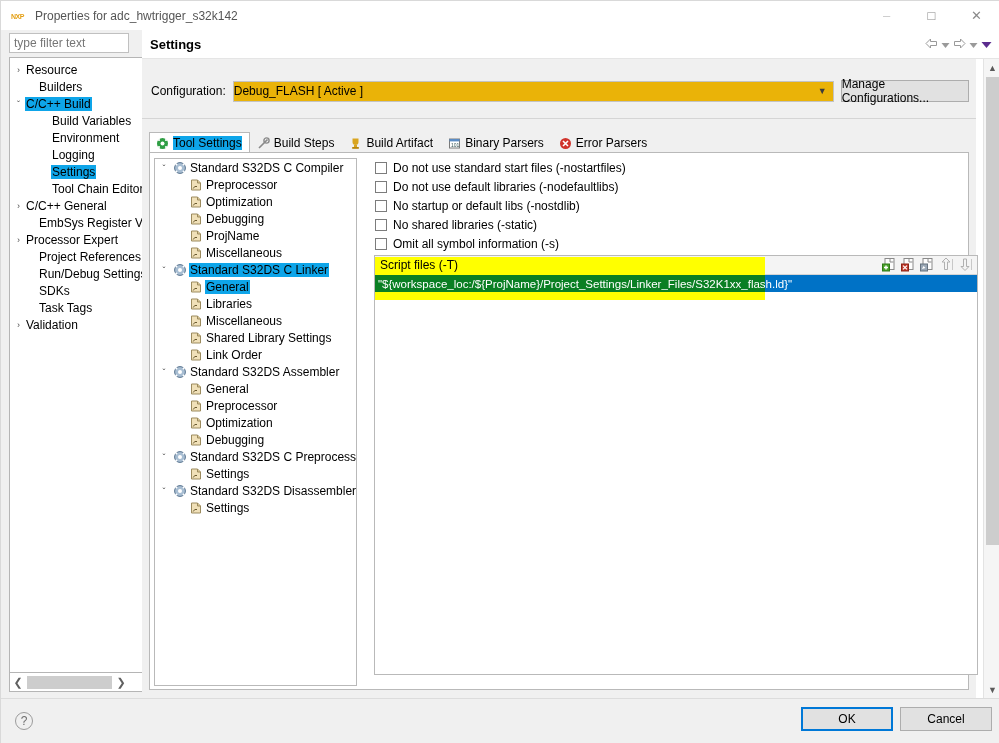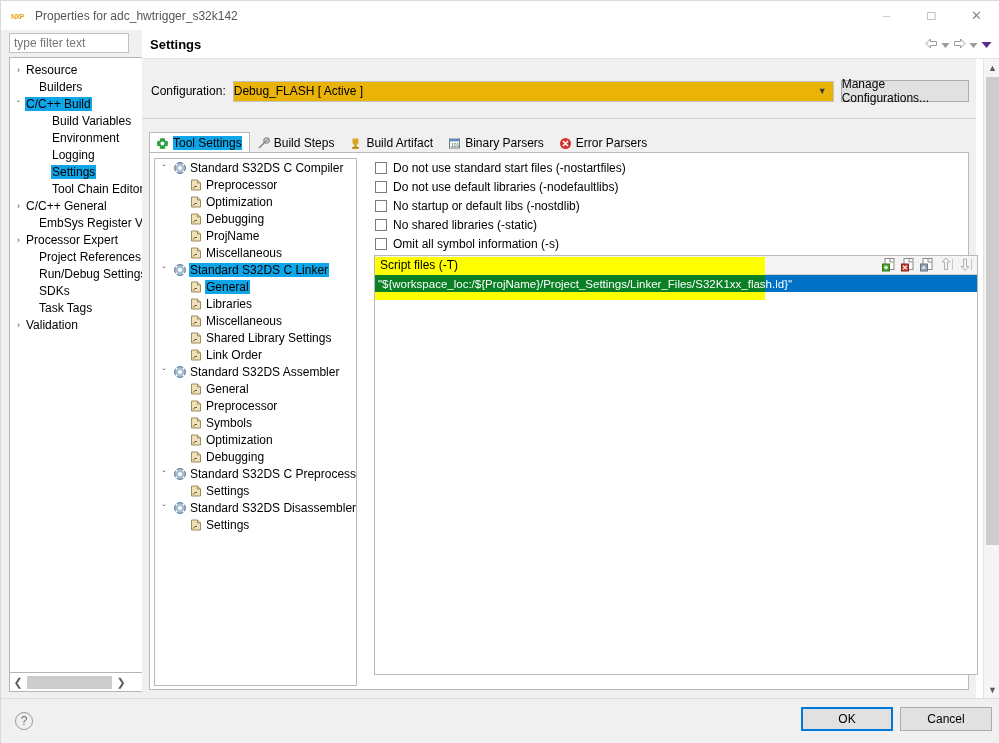--- a/index.html
+++ b/index.html
@@ -628,31 +628,20 @@
               <div class="ttitem">
                 <span class="ttarrow" style="margin-left: 16px;"></span>
                 <span class="tticon">
                   <svg width="14" height="14" viewBox="0 0 14 14">
                     <path d="M2.5 2 L8.5 2 L11.5 5 L11.5 12 L2.5 12 Z" fill="#f0e0b8" stroke="#9c8b5e" stroke-width="1"></path>
                     <path d="M8.5 2 L8.5 5 L11.5 5" fill="#dcc894" stroke="#9c8b5e" stroke-width="1"></path>
                     <path d="M4.2 10.5 Q5.5 7.5 8 8.5" stroke="#6a5a30" stroke-width="1" fill="none"></path>
                   </svg>
                 </span>
                 <span class="" style="padding: 0px 1px;">Preprocessor</span>
-              </div>
-              <div class="ttitem">
-                <span class="ttarrow" style="margin-left: 16px;"></span>
-                <span class="tticon">
-                  <svg width="14" height="14" viewBox="0 0 14 14">
-                    <path d="M2.5 2 L8.5 2 L11.5 5 L11.5 12 L2.5 12 Z" fill="#f0e0b8" stroke="#9c8b5e" stroke-width="1"></path>
-                    <path d="M8.5 2 L8.5 5 L11.5 5" fill="#dcc894" stroke="#9c8b5e" stroke-width="1"></path>
-                    <path d="M4.2 10.5 Q5.5 7.5 8 8.5" stroke="#6a5a30" stroke-width="1" fill="none"></path>
-                  </svg>
-                </span>
-                <span class="" style="padding: 0px 1px;">Symbols</span>
               </div>
               <div class="ttitem">
                 <span class="ttarrow" style="margin-left: 16px;"></span>
                 <span class="tticon">
                   <svg width="14" height="14" viewBox="0 0 14 14">
                     <path d="M2.5 2 L8.5 2 L11.5 5 L11.5 12 L2.5 12 Z" fill="#f0e0b8" stroke="#9c8b5e" stroke-width="1"></path>
                     <path d="M8.5 2 L8.5 5 L11.5 5" fill="#dcc894" stroke="#9c8b5e" stroke-width="1"></path>
                     <path d="M4.2 10.5 Q5.5 7.5 8 8.5" stroke="#6a5a30" stroke-width="1" fill="none"></path>
                   </svg>
                 </span>

